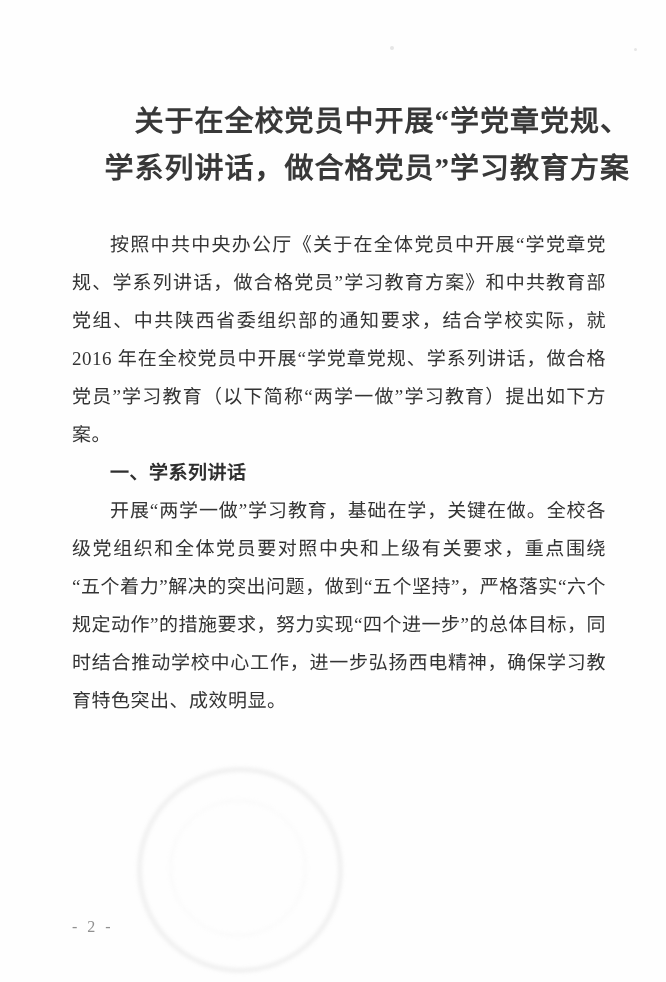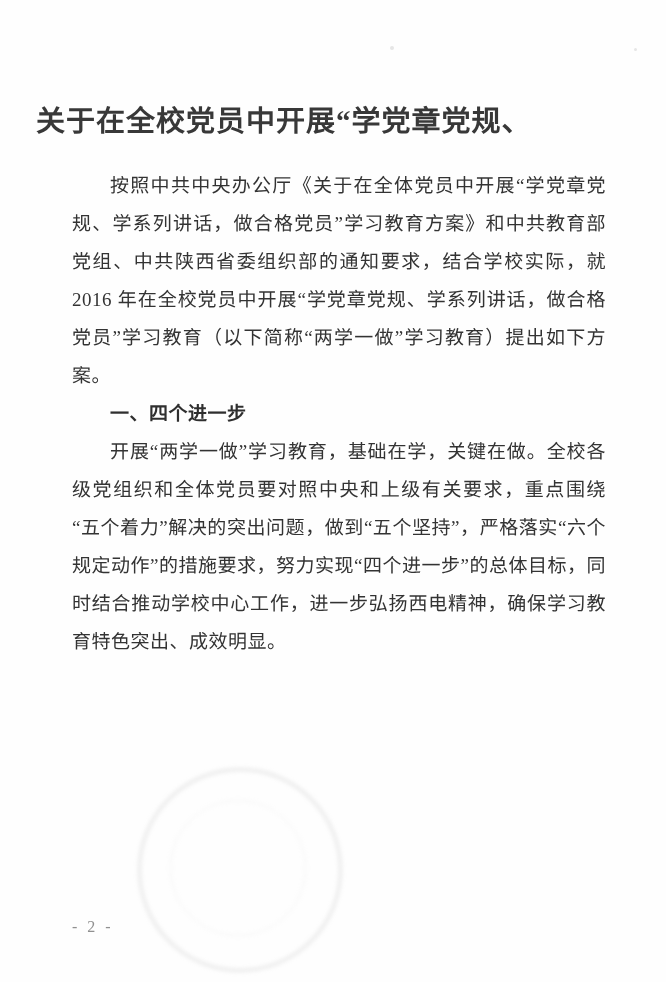--- a/index.html
+++ b/index.html
@@ -41,38 +41,38 @@
     left: 170px;
     top: 800px;
     width: 134px;
     height: 134px;
     border: 1px solid rgba(185,185,185,0.18);
     border-radius: 50%;
     filter: blur(2px);
   }
   .title-block {
     margin: 98px 36px 0 36px;
-    text-align: left;
+    text-align: right;
     font-size: 29px;
     line-height: 47px;
     font-weight: 700;
     color: #383838;
     letter-spacing: 1px;
   }
   .title-line { display: block; white-space: nowrap; }
   .body-para {
     margin: 0 60px 0 72px;
     font-size: 19px;
     line-height: 38px;
     text-align: justify;
     text-indent: 2em;
     letter-spacing: 0.5px;
     color: #333333;
   }
-  .para-intro { margin-top: 22px; }
+  .para-intro { margin-top: 34px; }
   .section-heading {
     margin: 0 60px 0 72px;
     font-size: 19px;
     line-height: 38px;
     font-weight: 700;
     text-indent: 2em;
     letter-spacing: 0.5px;
     color: #2f2f2f;
   }
   .page-number {
@@ -90,24 +90,25 @@
 <div class="page">
 
   <span class="scan-speck speck-a"></span>
   <span class="scan-speck speck-b"></span>
 
   <div class="stamp-ghost"></div>
   <div class="stamp-ghost-inner"></div>
 
   <h1 class="title-block">
     <span class="title-line">关于在全校党员中开展“学党章党规、</span>
+    <span class="title-line">学系列讲话，做合格党员”学习教育方案</span>
   </h1>
 
   <p class="body-para para-intro">按照中共中央办公厅《关于在全体党员中开展“学党章党规、学系列讲话，做合格党员”学习教育方案》和中共教育部党组、中共陕西省委组织部的通知要求，结合学校实际，就 2016 年在全校党员中开展“学党章党规、学系列讲话，做合格党员”学习教育（以下简称“两学一做”学习教育）提出如下方案。</p>
 
-  <p class="section-heading">一、四个进一步</p>
+  <p class="section-heading">一、学系列讲话</p>
 
 
   <p class="body-para">开展“两学一做”学习教育，基础在学，关键在做。全校各级党组织和全体党员要对照中央和上级有关要求，重点围绕“五个着力”解决的突出问题，做到“五个坚持”，严格落实“六个规定动作”的措施要求，努力实现“四个进一步”的总体目标，同时结合推动学校中心工作，进一步弘扬西电精神，确保学习教育特色突出、成效明显。</p>
 
   <div class="page-number">- 2 -</div>
 
 </div>
 
 </body></html>

